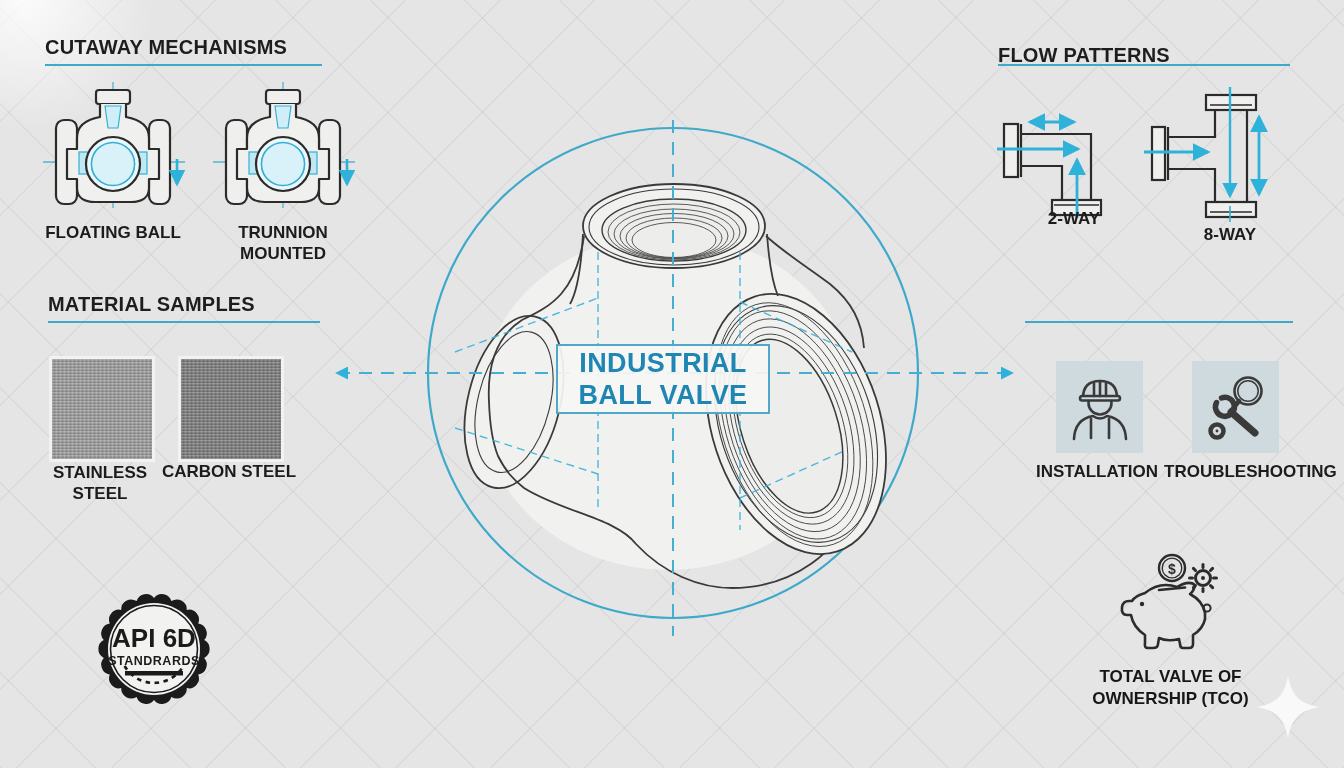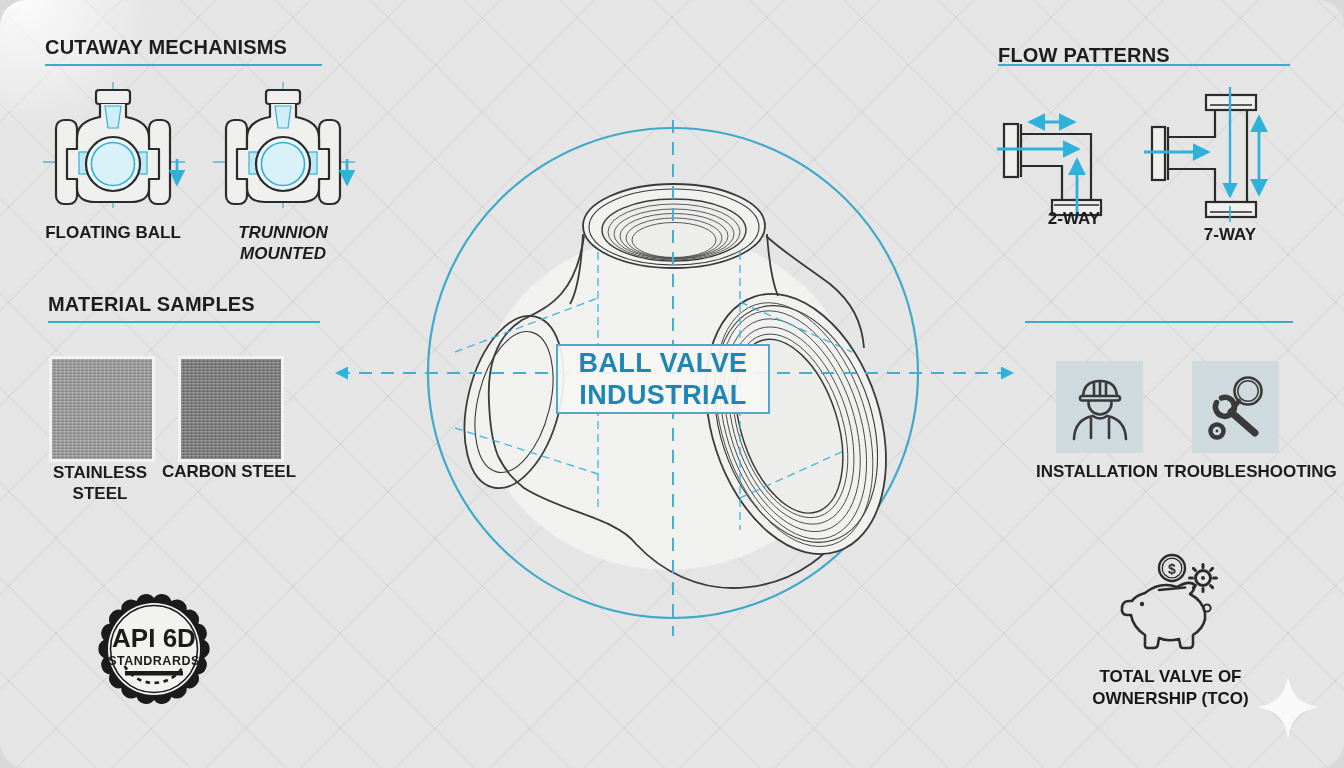--- a/index.html
+++ b/index.html
@@ -4,21 +4,20 @@
 <style>
   html,body{margin:0;padding:0;background:#d9d9da;}
   .stage{
     position:relative;width:1344px;height:768px;overflow:hidden;
     font-family:"Liberation Sans",sans-serif;
     background:
       radial-gradient(circle at 25px 0px, rgba(255,255,255,.85), rgba(255,255,255,0) 130px),
       repeating-linear-gradient(45deg, rgba(110,110,118,.09) 0 1.5px, transparent 1.5px 67px),
       repeating-linear-gradient(-45deg, rgba(110,110,118,.09) 0 1.5px, transparent 1.5px 67px),
       #e5e5e6;
-    border-radius: 26px;
   }
   .art{position:absolute;left:0;top:0;}
   .sec-title{position:absolute;font-size:20px;font-weight:700;color:#1d1d1d;letter-spacing:.2px;white-space:nowrap;}
   .rule{position:absolute;height:2px;background:#3fa9c9;}
   .lbl{position:absolute;font-size:17px;font-weight:700;color:#1c1c1c;text-align:center;line-height:21px;}
   .swatch{
     position:absolute;width:106px;height:106px;box-sizing:border-box;border:3px solid #f2f2f2;
     background-image:
       repeating-linear-gradient(0deg, rgba(255,255,255,.16) 0 1px, rgba(0,0,0,.10) 1px 2px, transparent 2px 3px),
       repeating-linear-gradient(90deg, rgba(255,255,255,.12) 0 1px, rgba(0,0,0,.08) 2px 3px, transparent 3px 4px);
@@ -157,32 +156,32 @@
 
   <div class="sec-title" style="left:998px;top:36px;margin-top:8px;">FLOW PATTERNS</div>
   <div class="rule" style="left:998px;top:64px;width:292px;"></div>
 
   <div class="sec-title" style="left:48px;top:293px;">MATERIAL SAMPLES</div>
   <div class="rule" style="left:48px;top:321px;width:272px;"></div>
 
   <div class="rule" style="left:1025px;top:321px;width:268px;"></div>
 
   <div class="lbl" style="left:43px;top:222px;width:140px;">FLOATING BALL</div>
-  <div class="lbl" style="left:213px;top:222px;width:140px;font-style:italic;">TRUNNION MOUNTED</div>
+  <div class="lbl" style="left:213px;top:222px;width:140px;">TRUNNION MOUNTED</div>
   <div class="lbl" style="left:1024px;top:208px;width:100px;">2-WAY</div>
-  <div class="lbl" style="left:1180px;top:224px;width:100px;">7-WAY</div>
+  <div class="lbl" style="left:1180px;top:224px;width:100px;">8-WAY</div>
 
   <div class="swatch" style="left: 49px; top: 356px; background-color: rgb(156, 156, 156);"></div>
   <div class="swatch" style="left: 178px; top: 356px; background-color: rgb(125, 125, 125);"></div>
   <div class="lbl" style="left:30px;top:462px;width:140px;">STAINLESS STEEL</div>
   <div class="lbl" style="left:159px;top:461px;width:140px;">CARBON STEEL</div>
 
   <div class="center-box">
+    <div class="cl">INDUSTRIAL</div>
     <div class="cl">BALL VALVE</div>
-    <div class="cl">INDUSTRIAL</div>
   </div>
 
   <div class="tile" style="left:1056px;top:361px;">
     <svg width="66" height="74" viewBox="0 0 66 74" fill="none" stroke="#3a3a3a" stroke-width="2.6" stroke-linecap="round">
       <circle cx="33" cy="33" r="11.5"></circle>
       <path d="M 16 28 Q 16 11 33 11 Q 50 11 50 28 Z" fill="#cfdade"></path>
       <rect x="13" y="26" width="40" height="4.5" rx="2.2" fill="#cfdade"></rect>
       <line x1="27" y1="13.5" x2="27" y2="26"></line>
       <line x1="33" y1="11" x2="33" y2="26"></line>
       <line x1="39" y1="13.5" x2="39" y2="26"></line>

